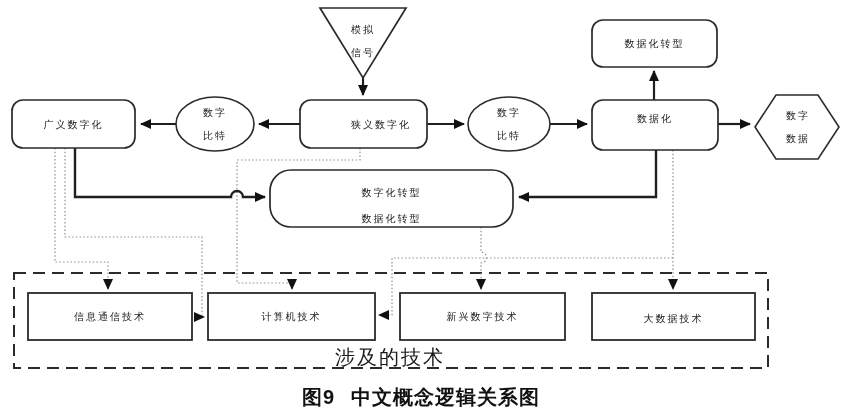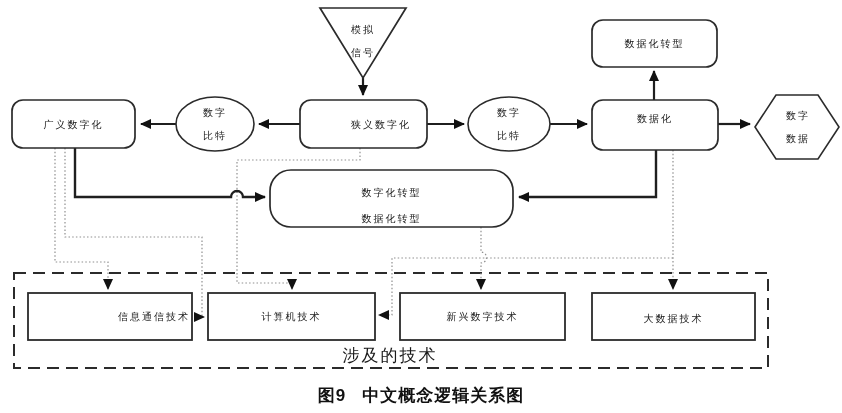--- a/index.html
+++ b/index.html
@@ -4,24 +4,24 @@
 <style>
   html,body{margin:0;padding:0;background:#fff;}
   #stage{position:relative;width:842px;height:413px;background:#fff;overflow:hidden;
          font-family:"Liberation Serif","DejaVu Serif",serif;color:#1a1a1a;}
   #wires{position:absolute;left:0;top:0;width:842px;height:413px;}
   .lbl{position:absolute;display:flex;flex-direction:column;align-items:center;justify-content:center;
        text-align:center;font-size:10px;letter-spacing:2px;line-height:23px;color:#1a1a1a;font-family:Liberation Serif, serif;}
   .lbl2{line-height:26px;}
   .caption{position:absolute;left:0;top:384px;width:842px;text-align:center;
            font-family:"Liberation Sans","DejaVu Sans",sans-serif;font-weight:bold;
-           font-size:17px;letter-spacing:1px;color:#111;}
+           font-size:20px;letter-spacing:1px;color:#111;}
   .caption .fig{margin-right:16px;}
   .grouplbl{position:absolute;left:330px;top:344px;width:120px;text-align:center;
-            font-size:17px;letter-spacing:2px;color:#1a1a1a;}
+            font-size:20px;letter-spacing:2px;color:#1a1a1a;}
 </style>
 </head>
 <body>
 
 <div id="stage">
 
   <svg id="wires" viewBox="0 0 842 413" xmlns="http://www.w3.org/2000/svg">
     <defs>
       <marker id="arr" markerUnits="userSpaceOnUse" markerWidth="13" markerHeight="11" refX="10" refY="5" orient="auto">
         <path d="M0,0 L11,5 L0,10 Z" fill="#111"></path>
@@ -89,21 +89,21 @@
   <div class="lbl" style="left:757px;top:99px;width:82px;height:56px;">
     <span>数字</span>
     <span>数据</span>
   </div>
 
   <div class="lbl lbl2" style="left:270px;top:171px;width:243px;height:70px;">
     <span>数字化转型</span>
     <span>数据化转型</span>
   </div>
 
-  <div class="lbl" style="left:28px;top:293px;width:164px;height:47px;padding-left:44px;">信息通信技术</div>
+  <div class="lbl" style="left:28px;top:293px;width:164px;height:47px;">信息通信技术</div>
   <div class="lbl" style="left:400px;top:293px;width:165px;height:47px;">新兴数字技术</div>
   <div class="lbl" style="left:208px;top:293px;width:167px;height:47px;">计算机技术</div>
   <div class="lbl" style="left:592px;top:293px;width:163px;height:51px;">大数据技术</div>
 
   <div class="grouplbl">涉及的技术</div>
 
   <div class="caption">
     <span class="fig">图9</span><span>中文概念逻辑关系图</span>
   </div>
 

